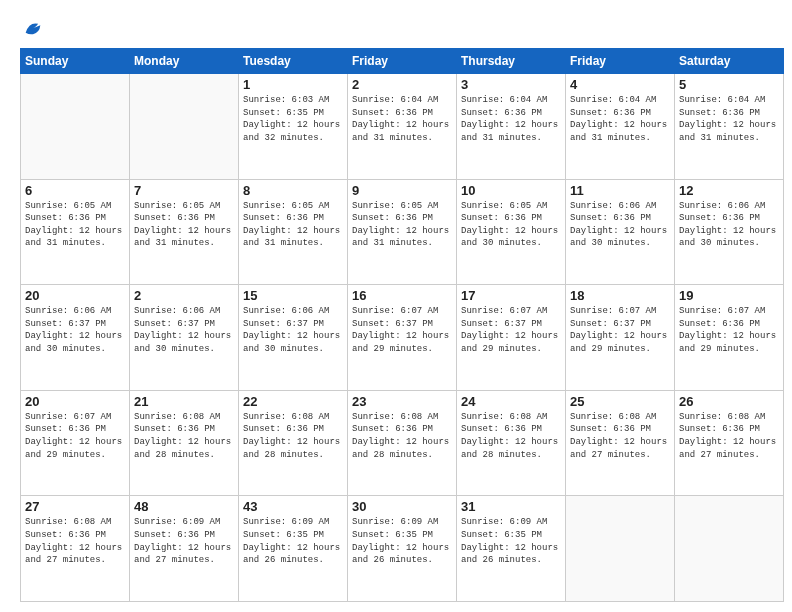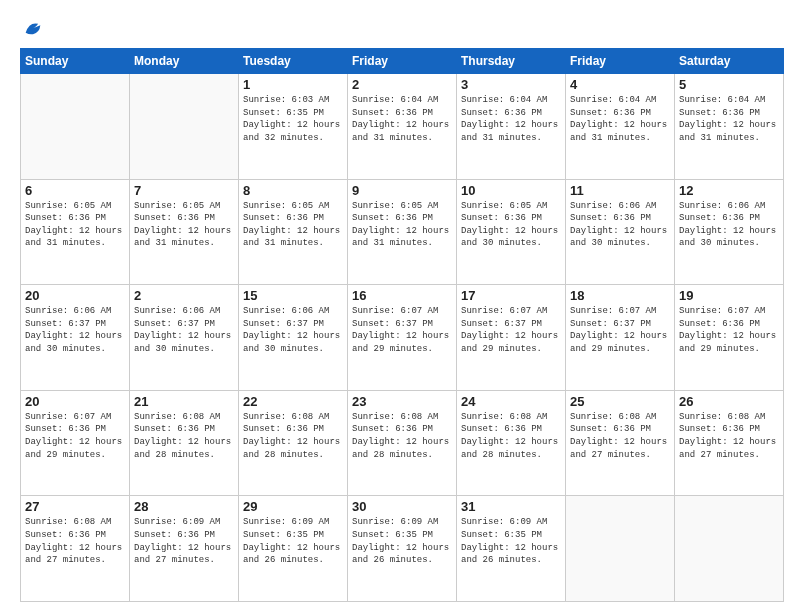--- a/index.html
+++ b/index.html
@@ -328,28 +328,28 @@
         </tr>
         <tr class="week-row">
           <td>
             <span class="day-num">27</span>
             <div class="cell-info" style="white-space: pre-line;">Sunrise: 6:08 AM
 Sunset: 6:36 PM
 Daylight: 12 hours
 and 27 minutes.</div>
           </td>
           <td>
-            <span class="day-num">28</span>
+            <span class="day-num">48</span>
             <div class="cell-info" style="white-space: pre-line;">Sunrise: 6:09 AM
 Sunset: 6:36 PM
 Daylight: 12 hours
 and 27 minutes.</div>
           </td>
           <td>
-            <span class="day-num">29</span>
+            <span class="day-num">43</span>
             <div class="cell-info" style="white-space: pre-line;">Sunrise: 6:09 AM
 Sunset: 6:35 PM
 Daylight: 12 hours
 and 26 minutes.</div>
           </td>
           <td>
             <span class="day-num">30</span>
             <div class="cell-info" style="white-space: pre-line;">Sunrise: 6:09 AM
 Sunset: 6:35 PM
 Daylight: 12 hours

